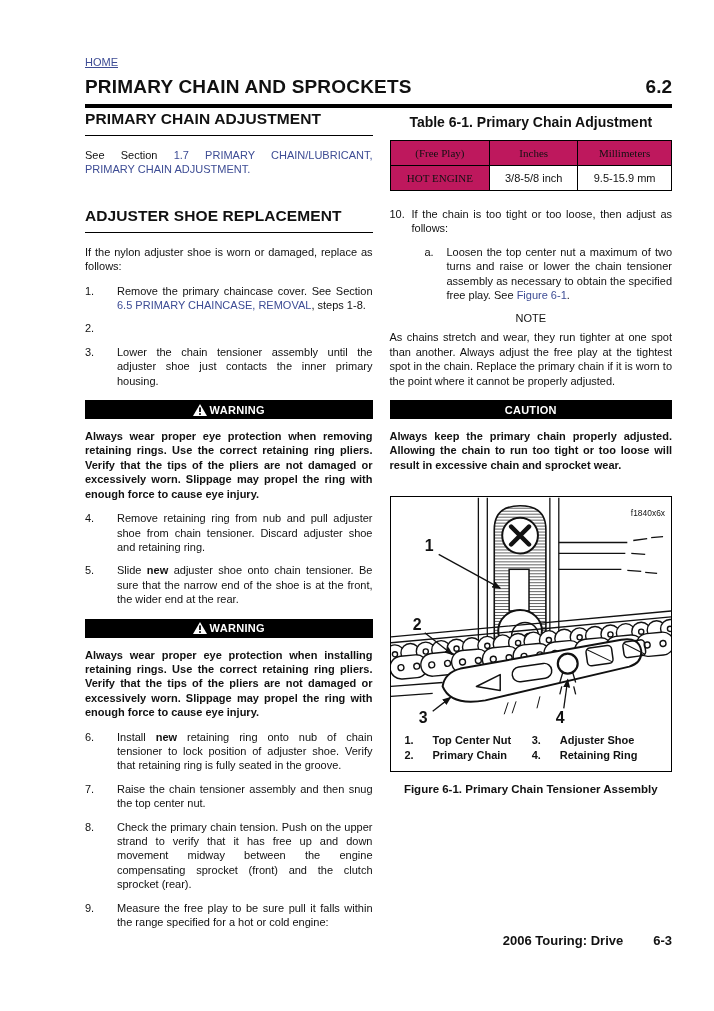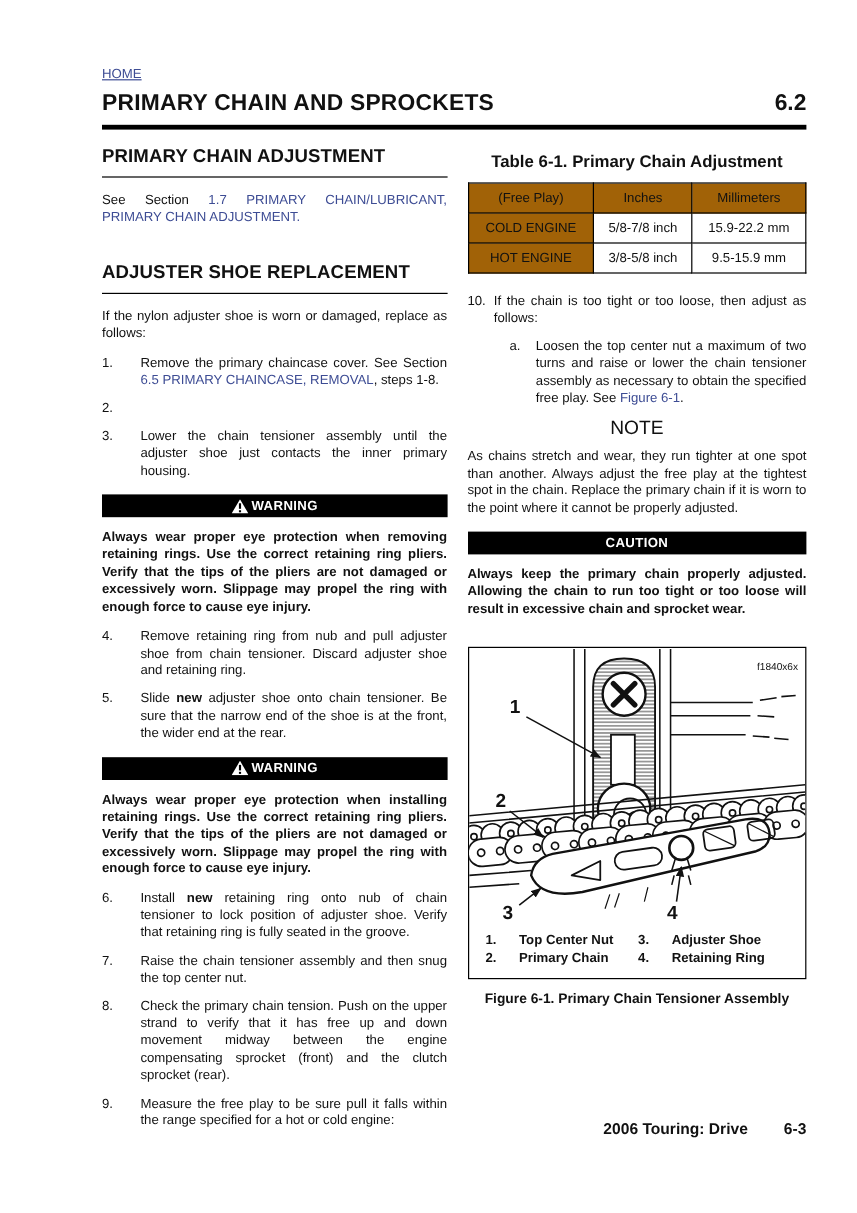--- a/index.html
+++ b/index.html
@@ -13,21 +13,21 @@
     overflow: hidden;
   }
   .content { padding: 52px 42px 0 85px; }
   a.doclink, .link { color:#3d4c94; text-decoration:none; }
   .home { font-size:11px; color:#3d4c94; text-decoration:underline; display:inline-block; margin-bottom:8px; }
   .chapter-row { display:flex; justify-content:space-between; align-items:flex-end; }
   .chapter-title { font-size:19px; font-weight:bold; letter-spacing:0.2px; margin:0; }
   .chapter-num { font-size:19px; font-weight:bold; }
   .thick-rule { height:4px; background:#000; margin-top:6px; }
 
-  .columns { display:flex; gap:17px; margin-top:14px; }
+  .columns { display:flex; gap:17px; margin-top:2px; }
   .col-left  { width:288px; }
   .col-right { width:283px; }
 
   h2.sect { font-size:15.5px; font-weight:bold; margin:0 0 12px 0; padding-bottom:7px;
             border-bottom:1px solid #000; letter-spacing:0.1px; }
   h2.sect.mt { margin-top:30px; }
 
   p.body, .step-body { font-size:11px; line-height:1.31; text-align:justify; margin:0 0 10px 0; }
   p.bold-note { font-weight:bold; }
 
@@ -41,23 +41,23 @@
 
   .alert-bar { background:#000; color:#fff; font-size:11px; font-weight:bold;
                height:19px; display:flex; align-items:center; justify-content:center;
                gap:3px; margin:12px 0 10px 0; letter-spacing:0.3px; }
   .warn-tri { display:inline-block; }
 
   .table-title { font-size:14px; font-weight:bold; text-align:center; margin:4px 0 10px 0; }
   table.spec { width:100%; border-collapse:collapse; margin-bottom:16px; }
   table.spec th, table.spec td { border:1px solid #000; font-size:11px; font-weight:normal;
                text-align:center; padding:6px 3px; }
-  .shade { background:#a16207; }
-
-  .note-label { font-size:16px; text-align:center; margin:10px 0 6px 0; }
+  .shade { background:#be185d;font-family:Liberation Serif, serif; }
+
+  .note-label { font-size:11px; text-align:center; margin:10px 0 6px 0; }
 
   .fig-frame { border:1.5px solid #000; margin-top:24px; }
   .fig-legend { display:flex; padding:2px 12px 10px 14px; font-size:11px; font-weight:bold; }
   .fig-legend .lcol { width:50%; }
   .fig-legend .lrow { display:flex; margin-top:3px; }
   .fig-legend .lnum { flex:none; width:28px; }
   .fig-caption { font-size:11.5px; font-weight:bold; text-align:center; margin-top:11px; }
 
   .footer { position:absolute; top:933px; left:85px; right:42px;
             display:flex; justify-content:flex-end; gap:30px;
@@ -155,25 +155,20 @@
         <div class="table-title">Table 6-1. Primary Chain Adjustment</div>
         <table class="spec">
           <thead>
             <tr>
               <th class="shade">(Free Play)</th>
               <th class="shade">Inches</th>
               <th class="shade">Millimeters</th>
             </tr>
           </thead>
           <tbody>
-            <tr>
-              <td class="shade">COLD ENGINE</td>
-              <td>5/8-7/8 inch</td>
-              <td>15.9-22.2 mm</td>
-            </tr>
             <tr>
               <td class="shade">HOT ENGINE</td>
               <td>3/8-5/8 inch</td>
               <td>9.5-15.9 mm</td>
             </tr>
           </tbody>
         </table>
 
         <div class="step tight">
           <span class="num">10.</span>

